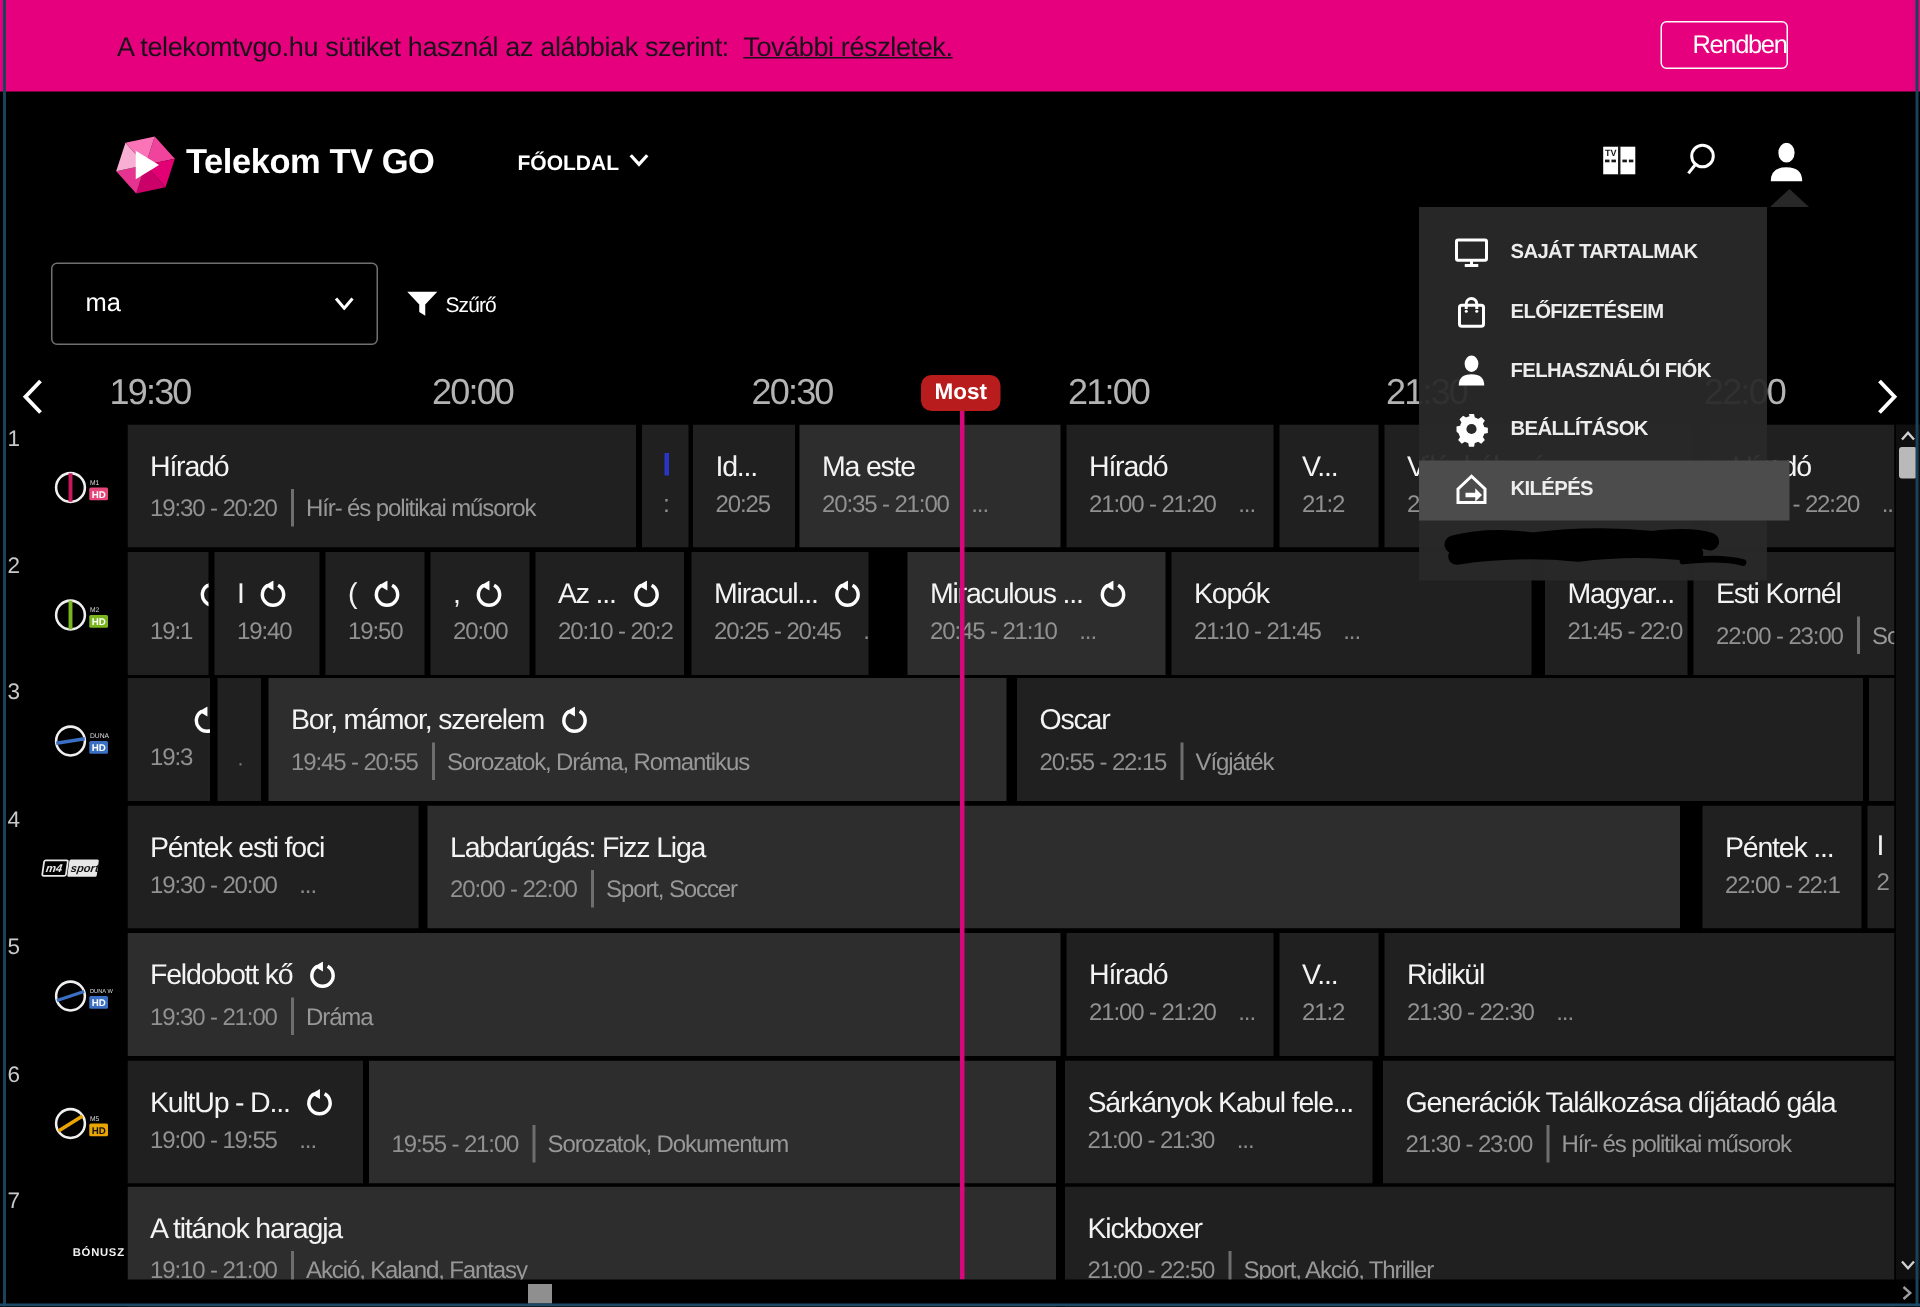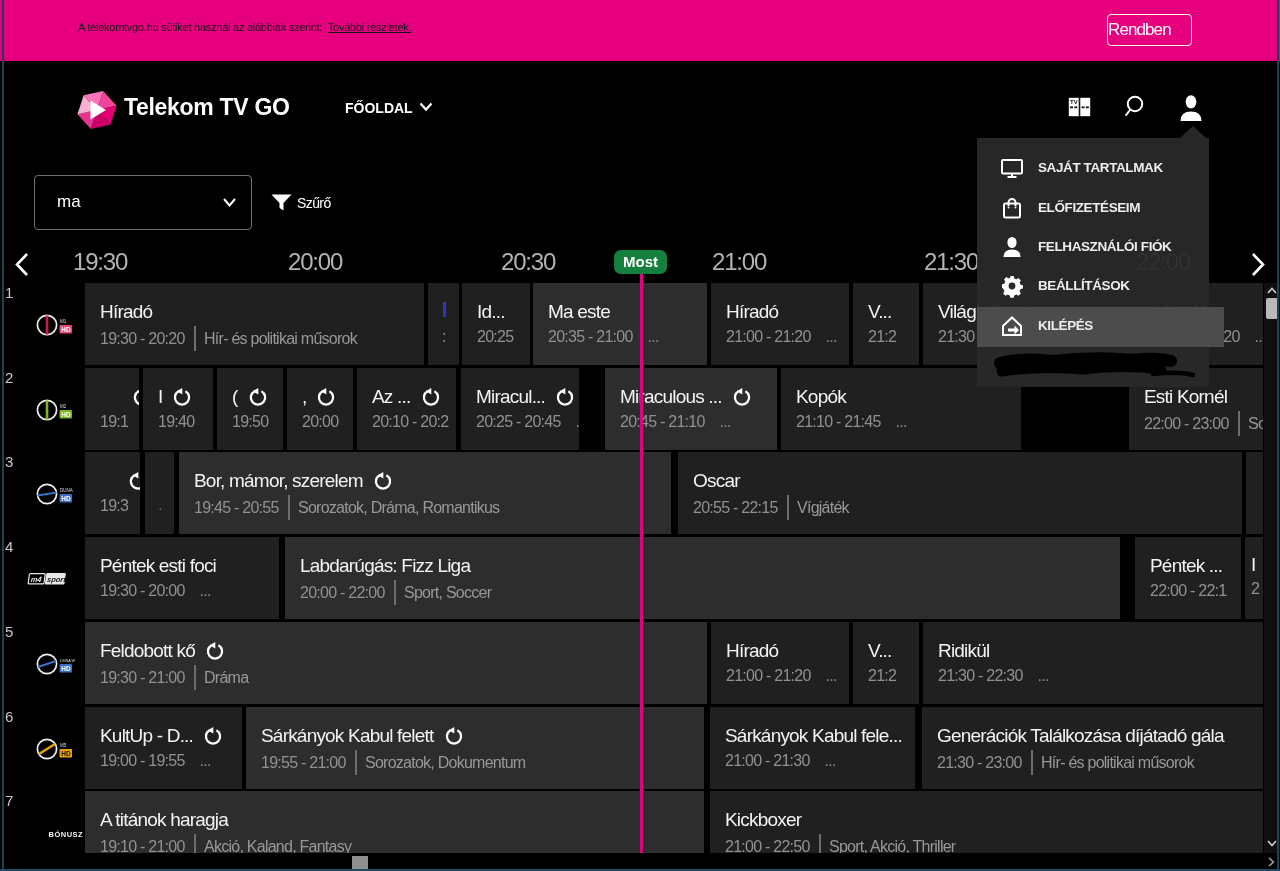--- a/index.html
+++ b/index.html
@@ -1,48 +1,48 @@
 <!DOCTYPE html>
 <html><head><meta charset="utf-8">
 <style>
 *{margin:0;padding:0;box-sizing:border-box}
 html,body{width:1280px;height:871px;overflow:hidden;background:#000}
 body{font-family:"Liberation Sans",sans-serif;position:relative}
 .abs{position:absolute}
 
 .banner{position:absolute;left:0;top:0;width:1280px;height:61px;background:#e6007e}
-.banner .txt{position:absolute;left:78px;top:21px;font-size:11px;color:#19101a;letter-spacing:-0.25px}
-
-.okbtn{position:absolute;left:1107px;top:14px;width:85px;height:32px;border:1.5px solid #fdfdfd;border-radius:4px;color:#fff;font-size:17px;letter-spacing:-0.9px;text-align:left;line-height:29px}
+.banner .txt{position:absolute;left:78px;top:21px;font-size:18px;color:#19101a;letter-spacing:-0.25px}
+
+.okbtn{position:absolute;left:1107px;top:14px;width:85px;height:32px;border:1.5px solid #fdfdfd;border-radius:4px;color:#fff;font-size:17px;letter-spacing:-0.9px;text-align:right;line-height:29px}
 
 .brand{position:absolute;left:124px;top:94px;font-size:23px;font-weight:bold;color:#fff;letter-spacing:-0.3px}
 .nav{position:absolute;left:345px;top:100px;font-size:14px;font-weight:bold;color:#fff;letter-spacing:0}
 
 .sel{position:absolute;left:34px;top:175px;width:218px;height:55px;border:1px solid #707070;border-radius:4px}
 .sel .v{position:absolute;left:22px;top:16px;font-size:17px;color:#fff}
 .szuro{position:absolute;left:297px;top:195px;font-size:14px;color:#fff;letter-spacing:-0.6px}
 
 .tl{position:absolute;top:248px;font-size:24px;color:#b3b3b3;letter-spacing:-1.2px}
-.most{position:absolute;left:614px;top:250px;width:53px;height:24px;background:#15803d;border-radius:7px;color:#fff;font-size:15px;font-weight:bold;text-align:center;line-height:24px}
+.most{position:absolute;left:614px;top:250px;width:53px;height:24px;background:#b91c1c;border-radius:7px;color:#fff;font-size:15px;font-weight:bold;text-align:center;line-height:24px}
 .mline{position:absolute;left:640px;top:274px;width:3px;height:579px;background:#d9077f;z-index:40}
 
 .row{position:absolute;left:0;width:1280px;height:82px}
 .chn{position:absolute;left:5px;top:1px;font-size:15px;color:#c9c9c9}
 .chl{position:absolute;left:27px;top:27px}
 .rclip{position:absolute;left:85px;top:0;width:1178px;height:82px;overflow:hidden}
 .blk{position:absolute;left:0;top:0;height:81.5px;background:#202020;overflow:hidden}
 .blk.hl{background:#2d2d2d}
 .t{position:absolute;left:15px;top:16.5px;font-size:19px;color:#f3f3f3;white-space:nowrap;letter-spacing:-0.8px;line-height:24px}
 .m{position:absolute;left:15px;top:43px;font-size:16px;color:#919191;white-space:nowrap;letter-spacing:-0.75px;line-height:22px}
 .sep{display:inline-block;width:2.5px;height:25px;background:#6e6e6e;margin:0 8px 0 9px;vertical-align:-7px}
 .g{color:#989898}
 .dots{color:#8a8a8a;margin-left:15px}
 .r{width:18px;height:18px;margin-left:11px;vertical-align:-3px}
 
-.menu{position:absolute;left:977px;top:138px;width:232px;height:249px;background:rgba(41,41,41,.95);z-index:60}
+.menu{position:absolute;left:946px;top:138px;width:232px;height:249px;background:rgba(41,41,41,.95);z-index:60}
 .menu .hlr{position:absolute;left:0;top:169px;width:247px;height:40px;background:#4c4c4c}
 .mi{position:absolute;left:0;width:247px;height:40px}
 .mi .ic{position:absolute;left:23px;top:8px;width:24px;height:24px}
 .mi .lb{position:absolute;left:61px;top:12px;font-size:13.5px;font-weight:bold;color:#ededed;letter-spacing:-0.4px}
 .marrow{position:absolute;left:1180px;top:126px;z-index:60;width:0;height:0;border-left:13px solid transparent;border-right:13px solid transparent;border-bottom:12px solid rgba(41,41,41,.97)}
 
 .vsb{position:absolute;left:1264px;top:283px;width:16px;height:570px;background:#0f0f0f;z-index:70}
 .vthumb{position:absolute;left:1266px;top:298px;width:12px;height:21px;background:#b9b9b9;border-radius:2px;z-index:71}
 .hthumb{position:absolute;left:352px;top:856px;width:16px;height:13px;background:#8f8f8f;z-index:71}
 .edge{position:absolute;top:0;width:2px;height:871px;background:#1a4259;z-index:90}
@@ -208,20 +208,24 @@
         <div class="t">Miraculous ...<svg class="r" viewBox="0 0 18 18">
             <path d="M5.6 3.2 A7.1 7.1 0 1 0 12.4 3.2" fill="none" stroke="#fff" stroke-width="2.3"></path>
             <path d="M9.3 0 L9.3 6.6 L3.6 3.3 Z" fill="#fff"></path>
           </svg></div>
         <div class="m">20:45 - 21:10<span class="dots">...</span></div>
       </div>
       <div class="blk" style="left:696px;width:240px">
         <div class="t">Kopók</div>
         <div class="m">21:10 - 21:45<span class="dots">...</span></div>
       </div>
+      <div class="blk" style="left:945px;width:95px">
+        <div class="t">Magyar...</div>
+        <div class="m">21:45 - 22:0</div>
+      </div>
       <div class="blk" style="left:1044px;width:134px">
         <div class="t">Esti Kornél</div>
         <div class="m">22:00 - 23:00<span class="sep"></span><span class="g">Sorozat</span></div>
       </div>
     </div>
   </div>
 <div class="row" style="top:452px">
     <div class="chn">3</div>
     <div class="chl"><svg width="70" height="30" viewBox="0 0 70 30">
         <circle cx="20" cy="15" r="9.6" fill="none" stroke="#efefef" stroke-width="1.7"></circle>
@@ -326,24 +330,20 @@
       </svg></div>
     <div class="rclip">
       <div class="blk" style="left:0px;width:157px">
         <div class="t">KultUp - D...<svg class="r" viewBox="0 0 18 18">
             <path d="M5.6 3.2 A7.1 7.1 0 1 0 12.4 3.2" fill="none" stroke="#fff" stroke-width="2.3"></path>
             <path d="M9.3 0 L9.3 6.6 L3.6 3.3 Z" fill="#fff"></path>
           </svg></div>
         <div class="m">19:00 - 19:55<span class="dots">...</span></div>
       </div>
       <div class="blk hl" style="left:161px;width:458px">
-        <div class="t">Sárkányok Kabul felett<svg class="r" viewBox="0 0 18 18">
-            <path d="M5.6 3.2 A7.1 7.1 0 1 0 12.4 3.2" fill="none" stroke="#fff" stroke-width="2.3"></path>
-            <path d="M9.3 0 L9.3 6.6 L3.6 3.3 Z" fill="#fff"></path>
-          </svg></div>
         <div class="m">19:55 - 21:00<span class="sep"></span><span class="g">Sorozatok, Dokumentum</span></div>
       </div>
       <div class="blk" style="left:625px;width:205px">
         <div class="t">Sárkányok Kabul fele...</div>
         <div class="m">21:00 - 21:30<span class="dots">...</span></div>
       </div>
       <div class="blk" style="left:837px;width:341px">
         <div class="t">Generációk Találkozása díjátadó gála</div>
         <div class="m">21:30 - 23:00<span class="sep"></span><span class="g">Hír- és politikai műsorok</span></div>
       </div>

